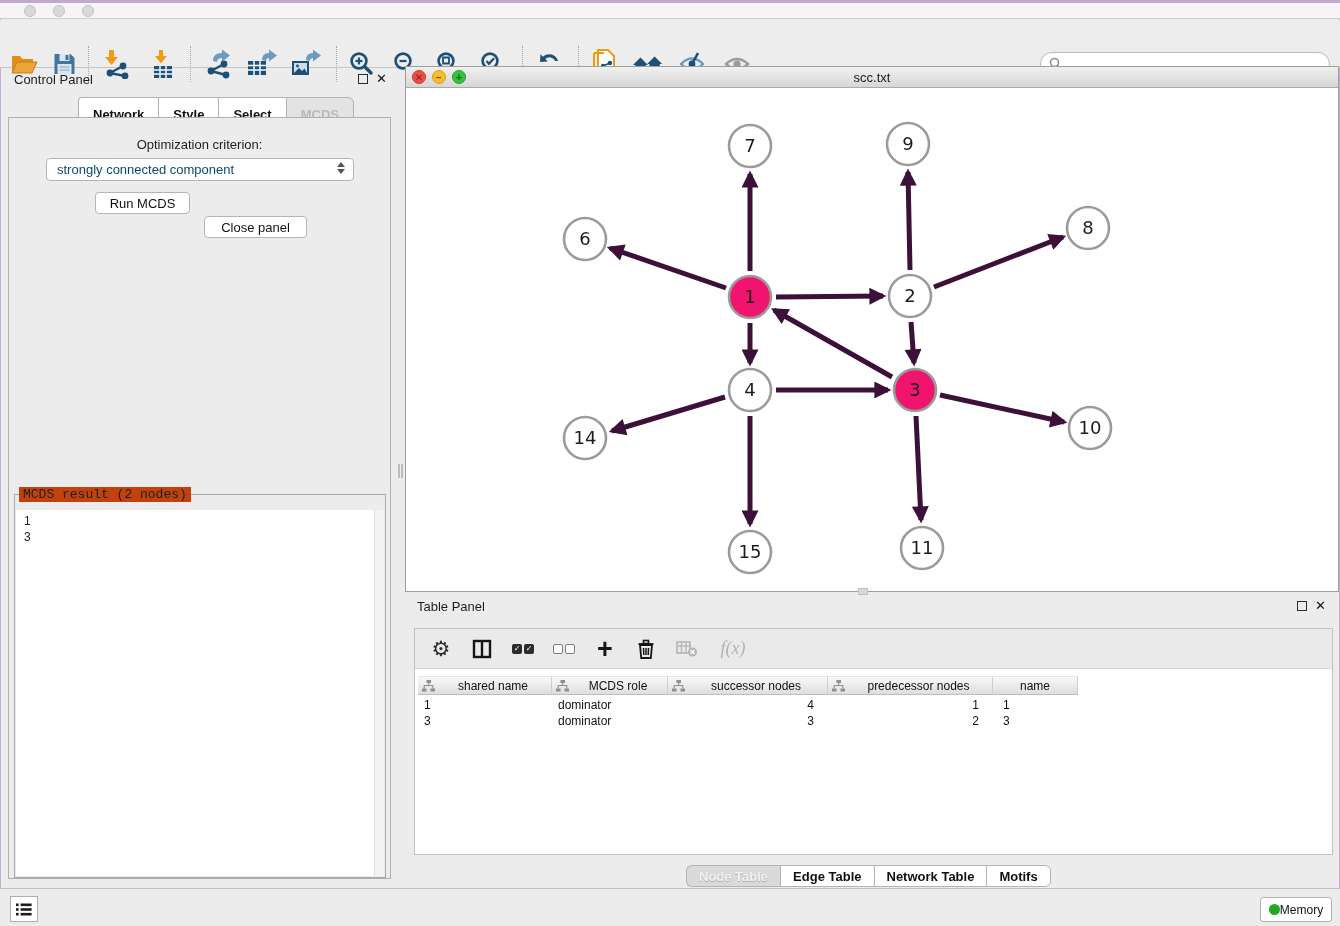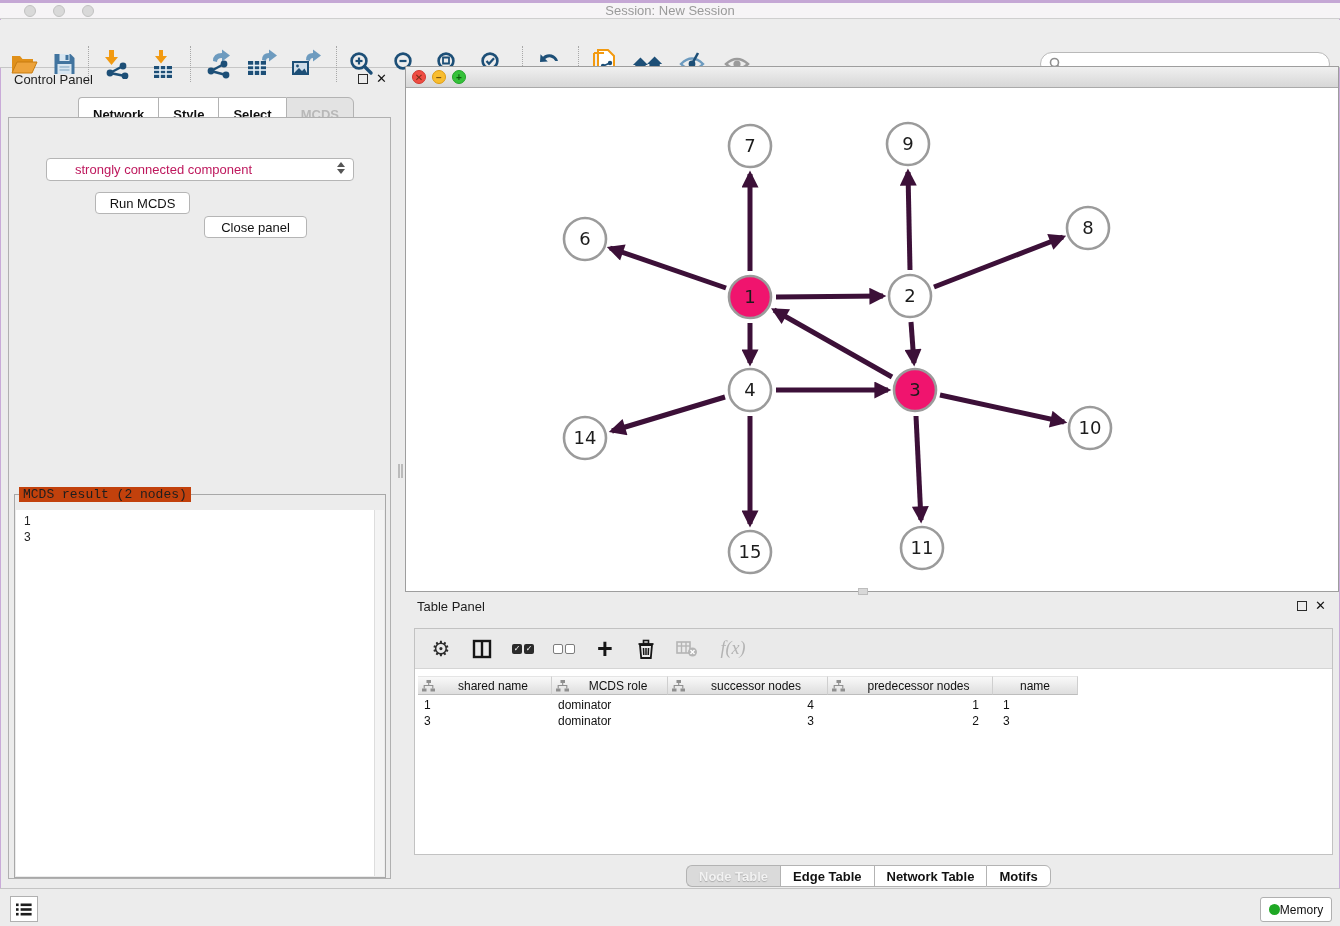--- a/index.html
+++ b/index.html
@@ -25,21 +25,21 @@
   .panel-icons { position:absolute; display:flex; gap:8px; align-items:center; }
   .float-ico { width:10px; height:10px; border:1.6px solid #2a2a2a; display:inline-block; }
   .close-ico { font-size:13px; font-weight:bold; color:#111; line-height:10px; }
   .cp-tabs { position:absolute; left:78px; top:97px; display:flex; }
   .cp-tab { height:21px; padding:16px 14px; background:#fff; border:1px solid #b3b3b3; border-right:none; font-size:13px; font-weight:600; color:#111; display:flex; align-items:center;text-align:center; }
   .cp-tab:first-child { border-radius:4px 0 0 0; }
   .cp-tab:last-child { border-right:1px solid #b3b3b3; border-radius:0 6px 0 0; }
   .cp-tab.active { background:#e3e3e3; color:#b8b8b8; font-weight:600; }
   .cp-box { position:absolute; left:8px; top:117px; width:383px; height:762px; background:#ececec; border:1px solid #b0b0b0; }
   .opt-label { position:absolute; left:0; width:100%; top:19px; text-align:center; font-size:13px; color:#1e1e1e; }
-  .dropdown { position:absolute; left:37px; top:40px; width:308px; height:23px; background:#fff; border:1px solid #b5b5b5; border-radius:4px; font-size:13px; color:#be185d; display:flex; align-items:center; padding:0 24px 0 28px; }
+  .dropdown { position:absolute; left:37px; top:40px; width:308px; height:23px; background:#fff; border:1px solid #b5b5b5; border-radius:4px; font-size:13px; color:#0c4a6e; display:flex; align-items:center; padding:0 24px 0 10px; }
   .dd-arrows { position:absolute; right:8px; top:3px; display:flex; flex-direction:column; gap:2px; }
   .dd-arrows i { width:0; height:0; border-left:4px solid transparent; border-right:4px solid transparent; }
   .dd-up { border-bottom:5px solid #555; }
   .dd-down { border-top:5px solid #555; }
   .btn { position:absolute; height:22px; background:#fff; border:1px solid #b5b5b5; border-radius:4px; font-size:13px; color:#111; display:flex; align-items:center; justify-content:center; }
   .groupbox { position:absolute; left:5px; top:376px; width:372px; height:384px; border:1px solid #a8a8a8; }
   .groupbox-label { position:absolute; left:4px; top:-8px; background:#c2410c; padding:0 4px; font-size:13px; color:#1e1e1e;font-family:Liberation Mono, monospace; }
   .result-area { position:absolute; left:1px; top:15px; right:1px; bottom:1px; background:#fff; }
   .result-scroll { position:absolute; right:0; top:0; bottom:0; width:10px; background:#f4f4f4; border-left:1px solid #ddd; }
   .result-lines { position:absolute; left:8px; top:3px; font-size:12px; color:#222; line-height:16px; white-space:pre-line; }
@@ -90,21 +90,20 @@
 </head>
 <body>
 
 <div class="app">
 
   <div class="titlebar">
     <div class="purple"></div>
     <span class="tl-dot" style="left:24px"></span>
     <span class="tl-dot" style="left:53px"></span>
     <span class="tl-dot" style="left:82px"></span>
-    <div class="win-title">Session: New Session</div>
   </div>
 
   <div class="toolbar">
     <div class="tbtn" style="left:8px">
       <svg width="28" height="24" viewBox="0 0 28 24">
           <path d="M2 21 V4 h8 l2.5 3 H23 v4 H8 z" fill="#e0901a"></path>
           <path d="M2 21 L7 10 h20 l-5 11 z" fill="#eda33b" stroke="#c87d10" stroke-width="1"></path>
         </svg>
     </div>
     <div class="tbtn" style="left:48px">
@@ -255,20 +254,21 @@
     <span class="float-ico"></span>
     <span class="close-ico">✕</span>
   </div>
   <div class="cp-tabs">
     <div class="cp-tab">Network</div>
     <div class="cp-tab">Style</div>
     <div class="cp-tab">Select</div>
     <div class="cp-tab active">MCDS</div>
   </div>
   <div class="cp-box">
+    <div class="opt-label">Optimization criterion:</div>
     <div class="dropdown">
       <span>strongly connected component</span>
       <span class="dd-arrows">
           <i class="dd-up"></i>
           <i class="dd-down"></i>
         </span>
     </div>
     <div class="btn" style="left:86px; top:74px; width:95px;">Run MCDS</div>
     <div class="btn" style="left:195px; top:74px; width:103px;margin-top:24px;">Close panel</div>
     <div class="groupbox">
@@ -279,20 +279,21 @@
         <div class="result-scroll"></div>
       </div>
     </div>
   </div>
 
   <div class="netwin">
     <div class="netwin-titlebar">
       <span class="traffic t-red">✕</span>
       <span class="traffic t-yellow">−</span>
       <span class="traffic t-green">+</span>
+      <div class="net-title">scc.txt</div>
     </div>
     <div class="net-canvas">
       <svg width="932" height="503" viewBox="0 0 932 503">
         <defs>
           <marker id="arrow" viewBox="0 0 4 4" refX="3.2" refY="2" markerWidth="4.2" markerHeight="3.4" orient="auto">
             <path d="M0,0 L4,2 L0,4 z" fill="#3c1038"></path>
           </marker>
         </defs>
         <g stroke="#3c1038" stroke-width="5" marker-end="url(#arrow)">
           <line x1="344" y1="183" x2="344" y2="86"></line>

